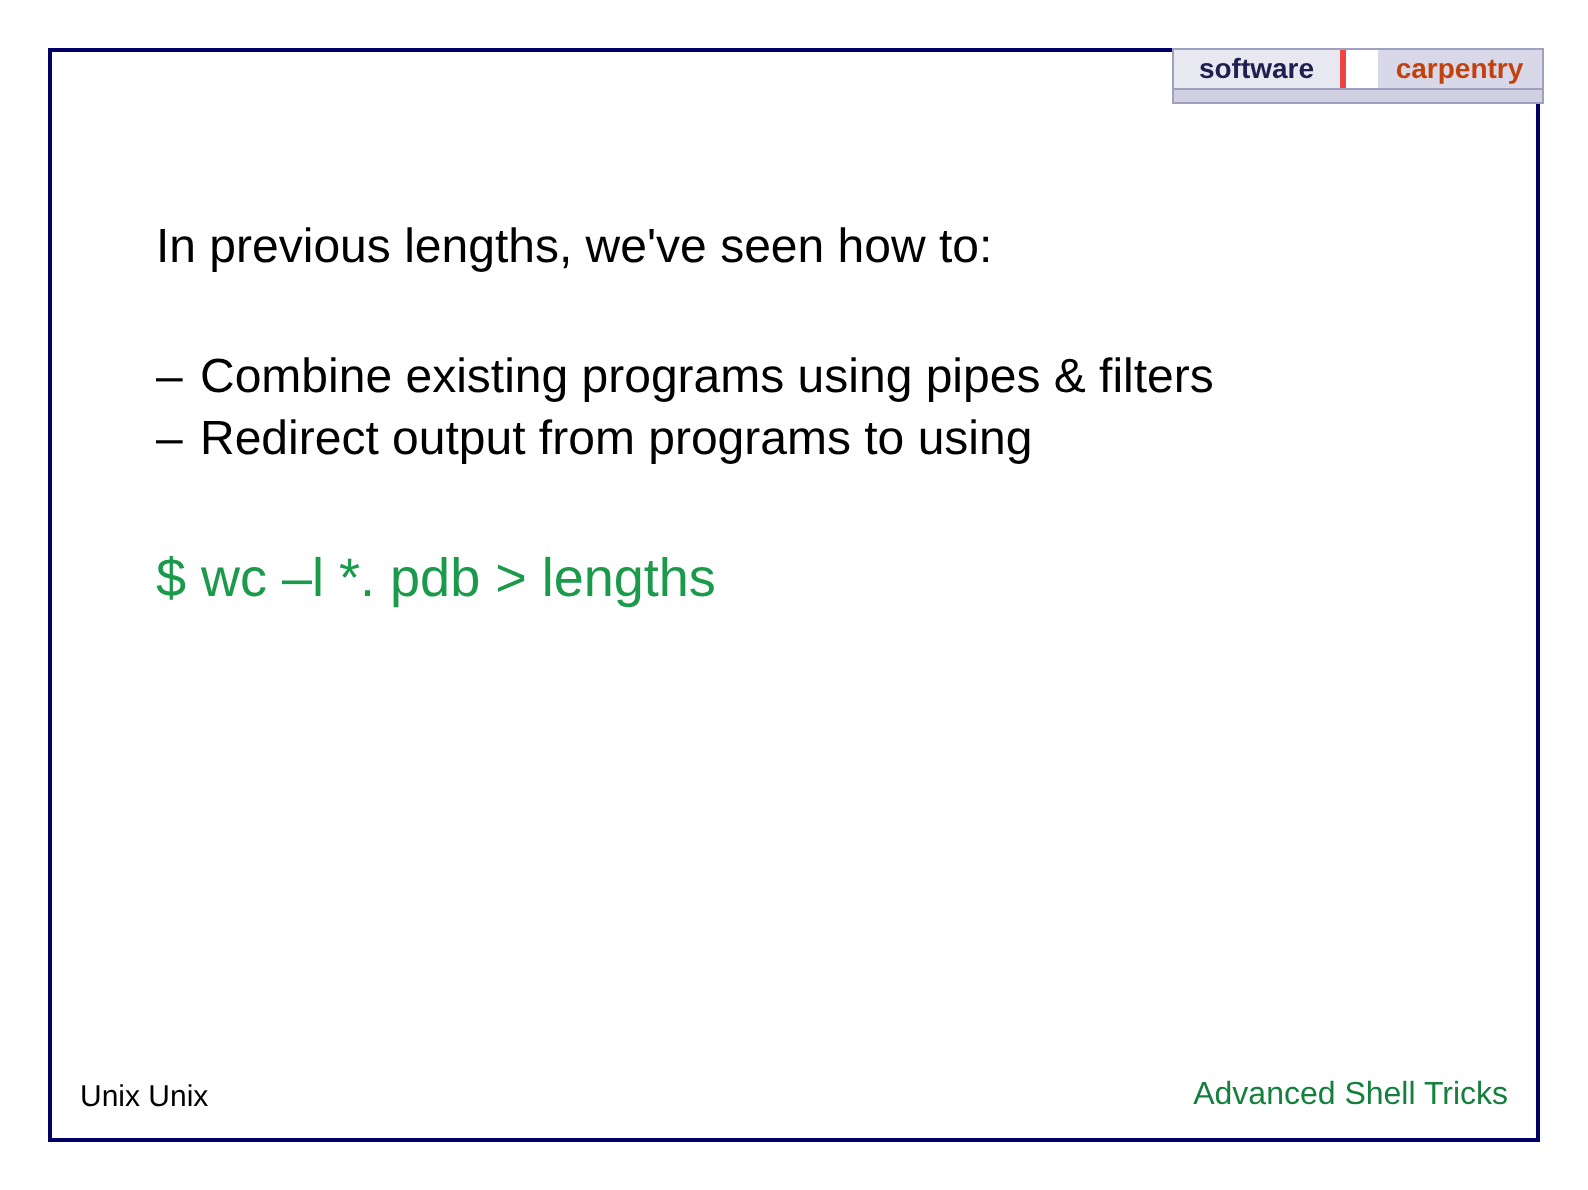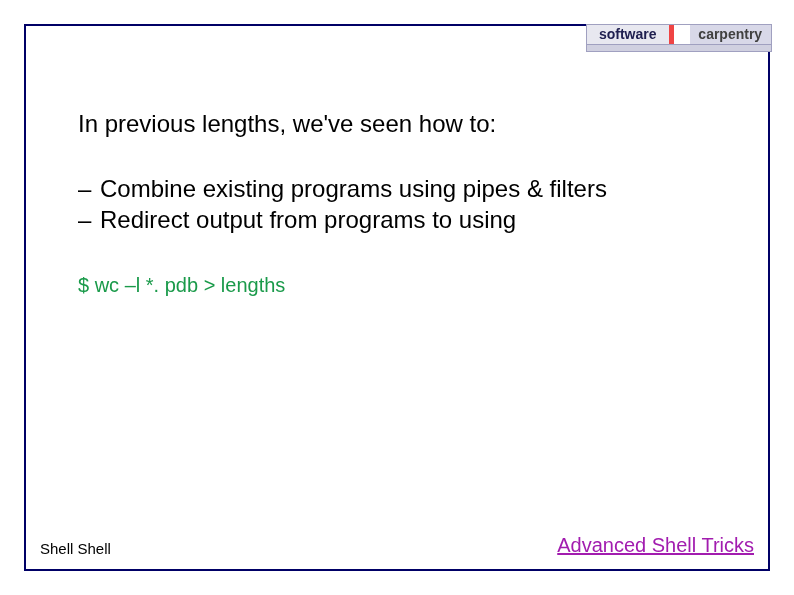--- a/index.html
+++ b/index.html
@@ -47,26 +47,26 @@
     font-weight: bold;
     text-align: center;
   }
   .logo-sw {
     flex: 1;
     background: #e8e8f0;
     color: #202050;
     display: flex;
     align-items: center;
     justify-content: center;
-    border-right: 5px solid #ef4444;
+    border-right: 3px solid #ef4444;
   }
   .logo-cp {
     flex: 1;
     background: #d8d8e8;
-    color: #404040;
+    color: #c2410c;
     display: flex;
     align-items: center;
     justify-content: center;
     margin-left: 16px;
   }
   .logo-sub {
     flex: 1;
     background: #d0d0e0;
     font-size: 6px;
     color: #404060;
@@ -95,36 +95,35 @@
     display: flex;
     align-items: baseline;
   }
   .dash {
     width: 22px;
     flex-shrink: 0;
   }
   .code {
     color: #1a9a4a;
     font-family: Arial, Helvetica, sans-serif;
-    font-size: 20px;
+    font-size: 27px;
   }
   .footer-left {
     position: absolute;
     left: 40px;
     bottom: 38px;
     font-size: 15px;
     color: #000000;
   }
   .footer-right {
     position: absolute;
     right: 40px;
     bottom: 38px;
-    font-size: 20px;
-    color: #a21caf;
-    text-decoration: underline;
+    font-size: 16px;
+    color: #15803d;
   }
 </style>
 </head>
 <body>
 
 <div class="slide">
 
   <div class="frame"></div>
 
   <div class="logo">
@@ -145,16 +144,16 @@
       </div>
       <div class="bullet">
         <span class="dash">–</span>
         <span>Redirect output from programs to using</span>
       </div>
     </div>
 
     <div class="code">$ wc –l *. pdb &gt; lengths</div>
   </div>
 
-  <div class="footer-left">Shell Shell</div>
+  <div class="footer-left">Unix Unix</div>
   <div class="footer-right">Advanced Shell Tricks</div>
 
 </div>
 
 </body></html>

